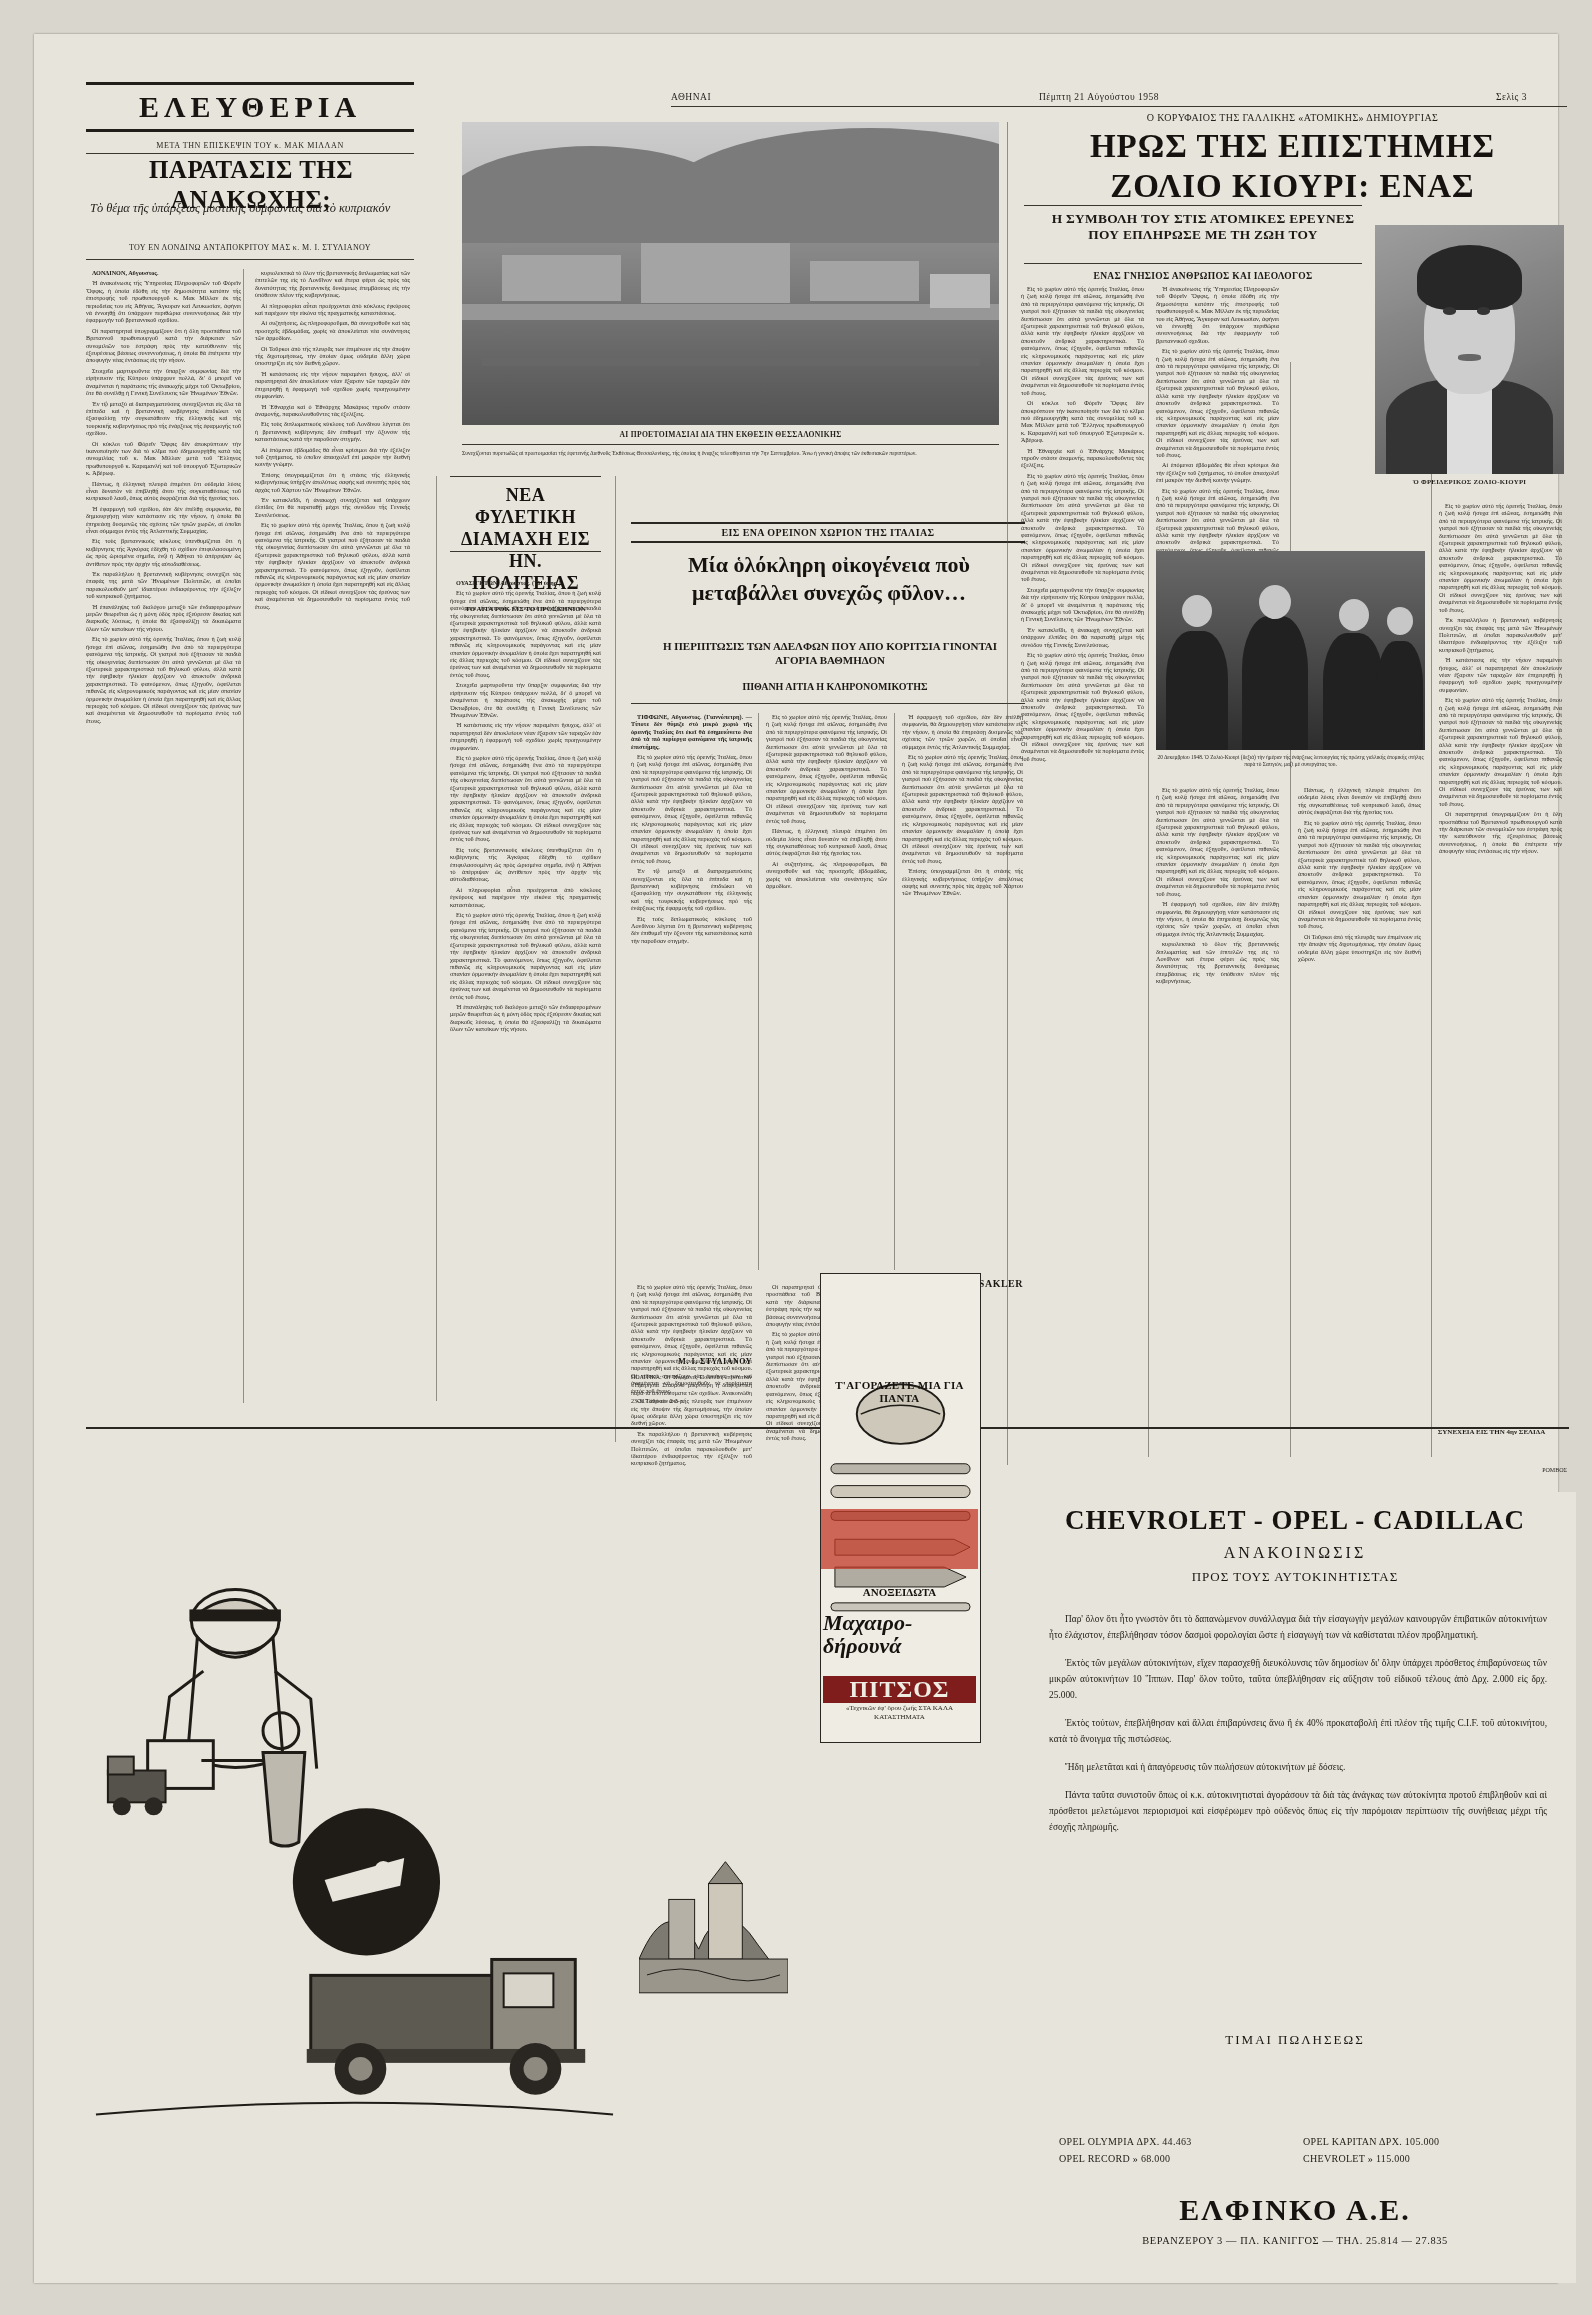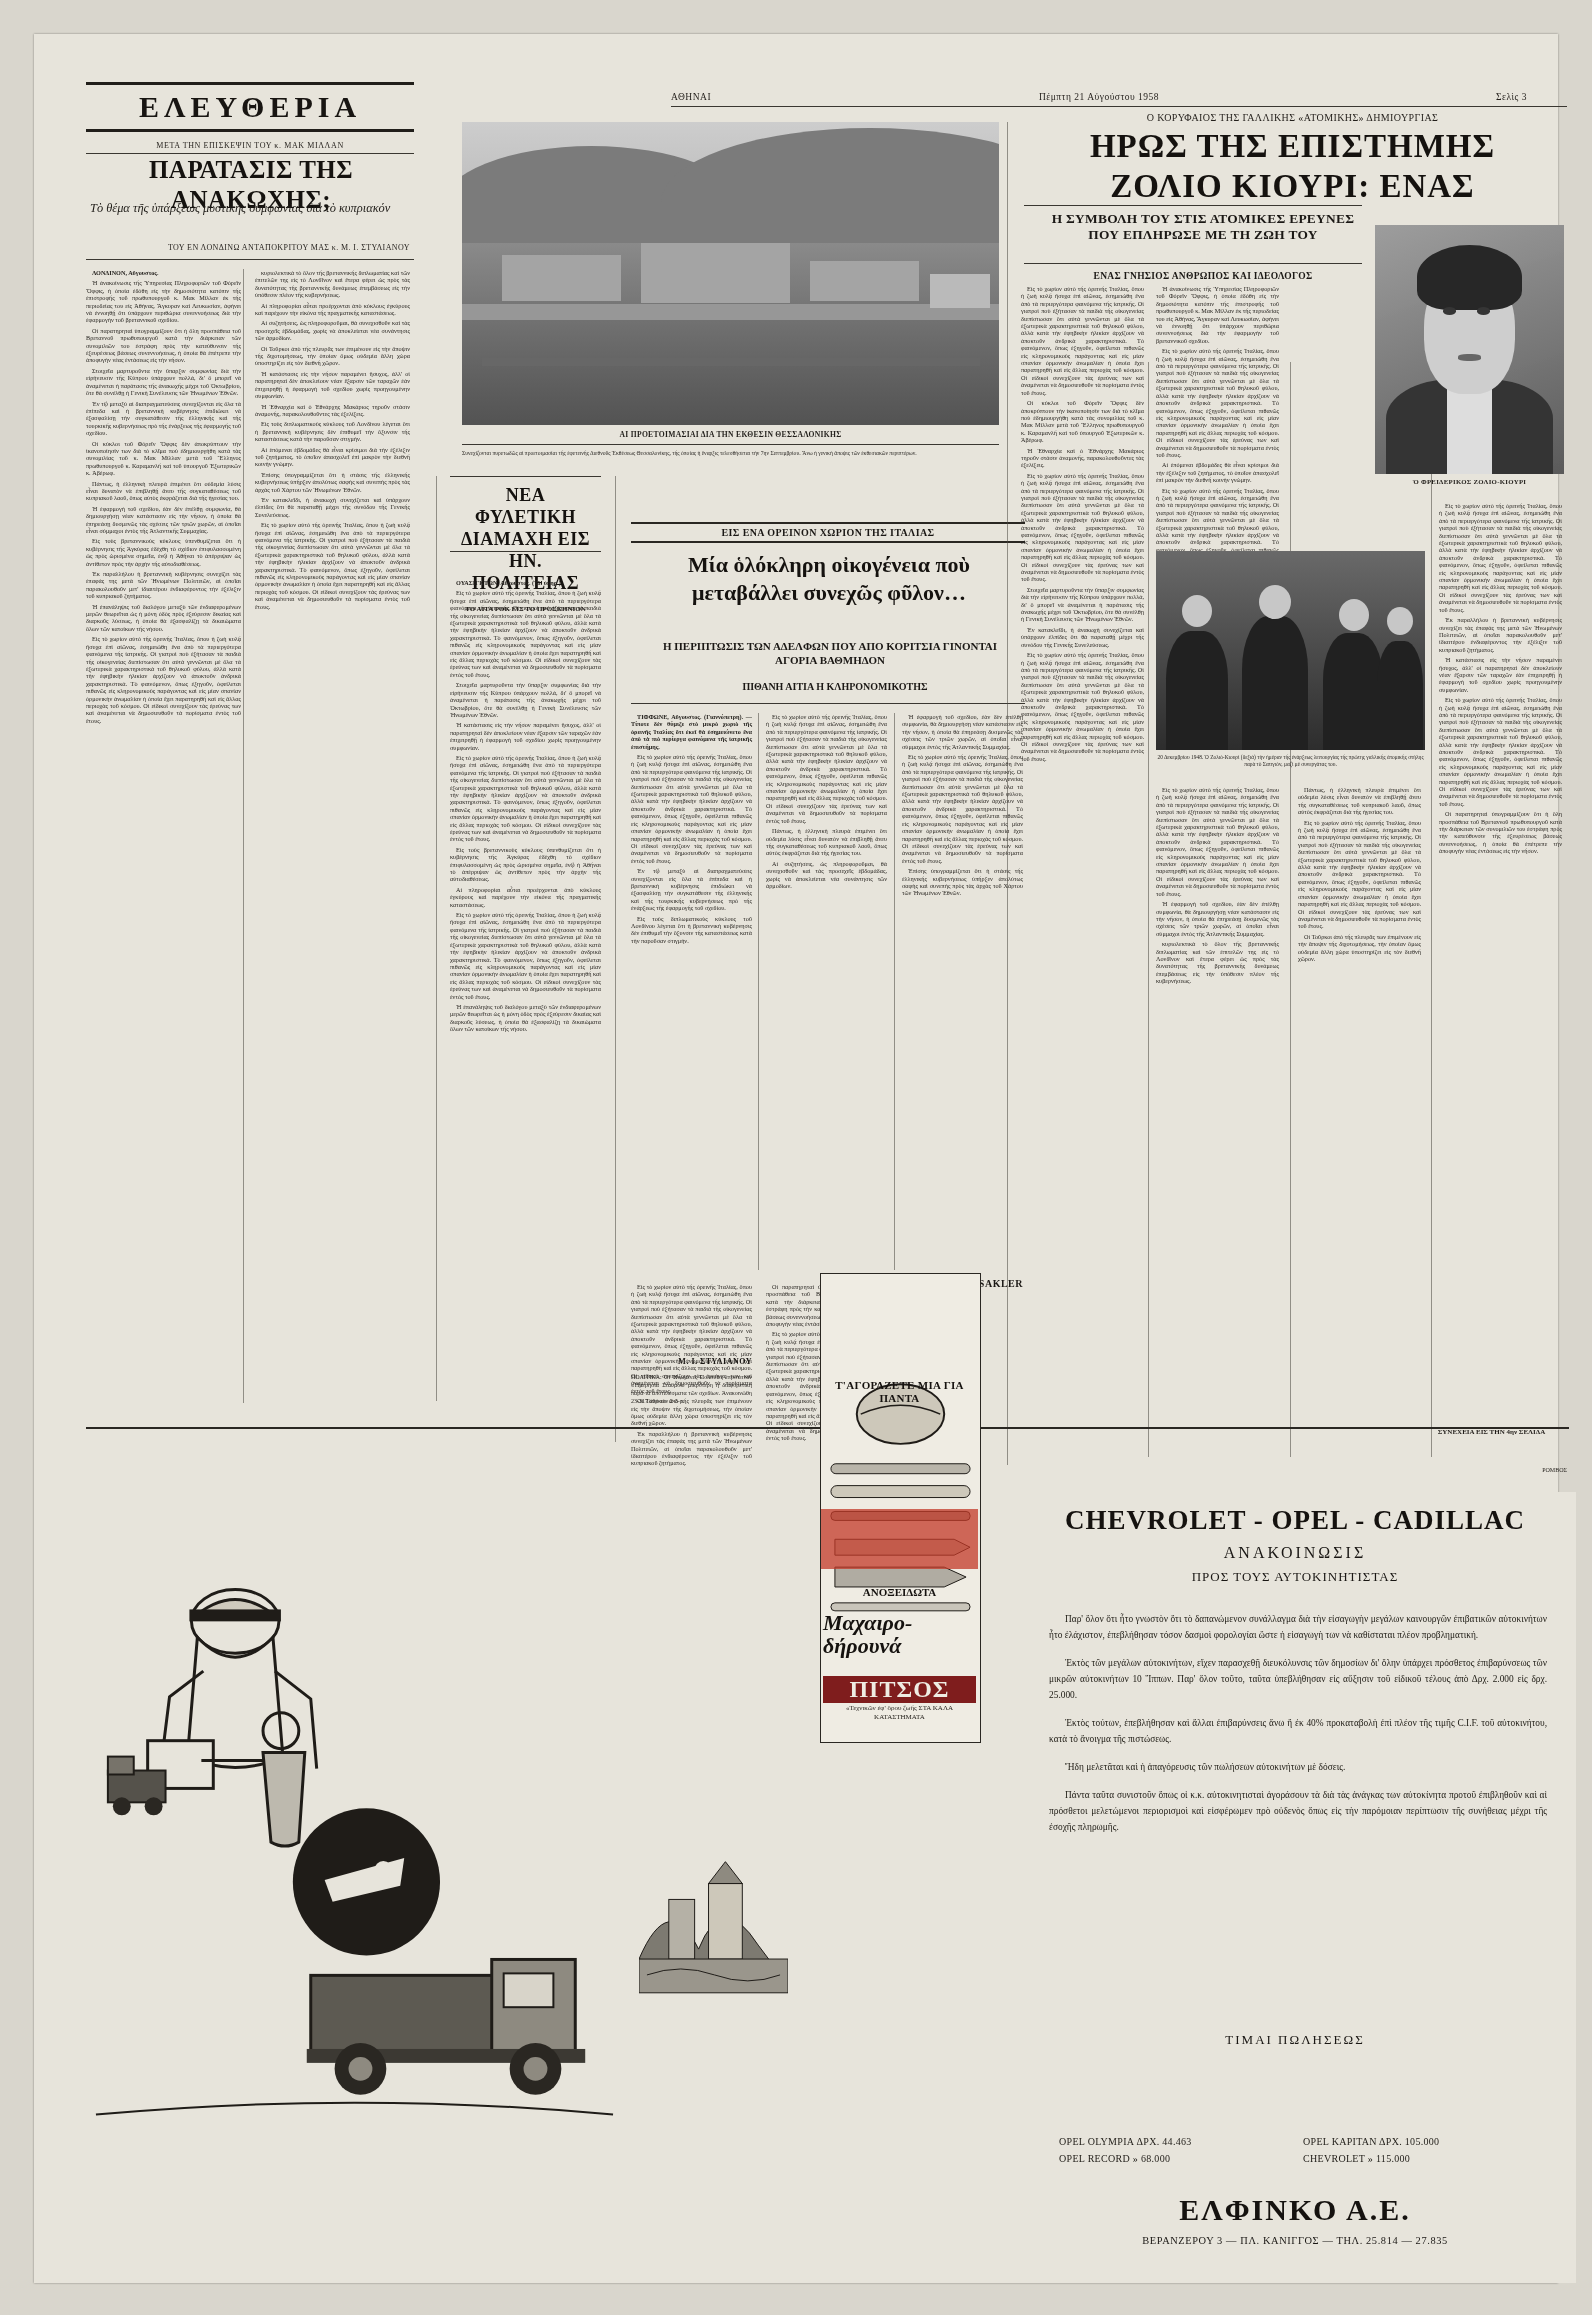--- a/index.html
+++ b/index.html
@@ -49,21 +49,21 @@
   .lead-title{
     position:absolute;left:48px;top:121px;width:338px;text-align:center;
     font-size:25px;font-weight:bold;letter-spacing:0.5px;color:#15120f;
     line-height:30px;
   }
   .lead-sub{
     position:absolute;left:56px;top:167px;width:320px;text-align:left;
     font-size:12.4px;font-style:italic;line-height:15px;color:#201d19;
   }
   .lead-byline{
-    position:absolute;left:56px;top:209px;width:320px;text-align:right;
+    position:absolute;left:56px;top:209px;width:320px;text-align:center;
     font-size:8px;letter-spacing:0.4px;color:#231f1b;
   }
 
   
   .photo{
     position:absolute;background:#b9b5aa;overflow:hidden;
     filter:grayscale(1);
   }
   .photo .sky{position:absolute;left:0;top:0;right:0;height:42%;
     background:linear-gradient(180deg,#cfcdc6 0%,#b4b2aa 100%);}

